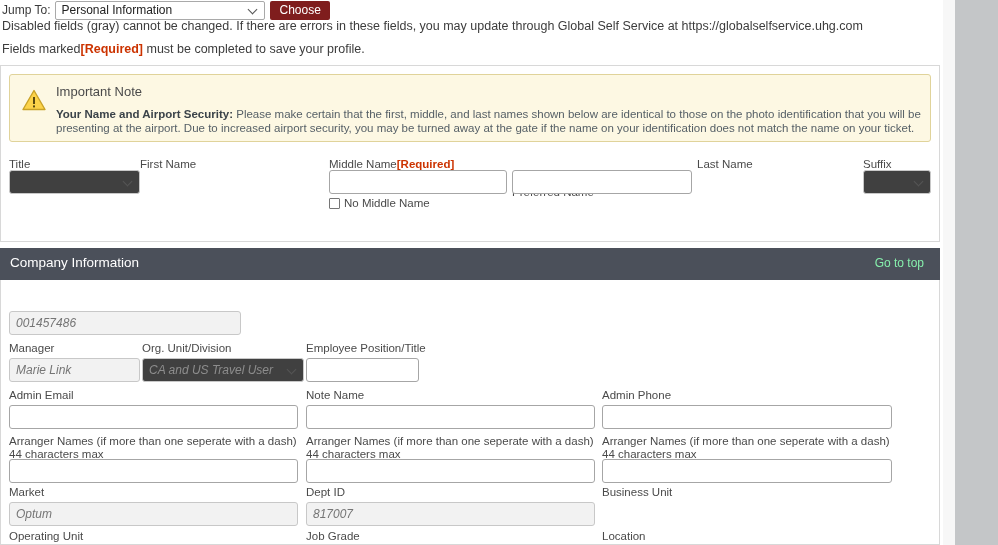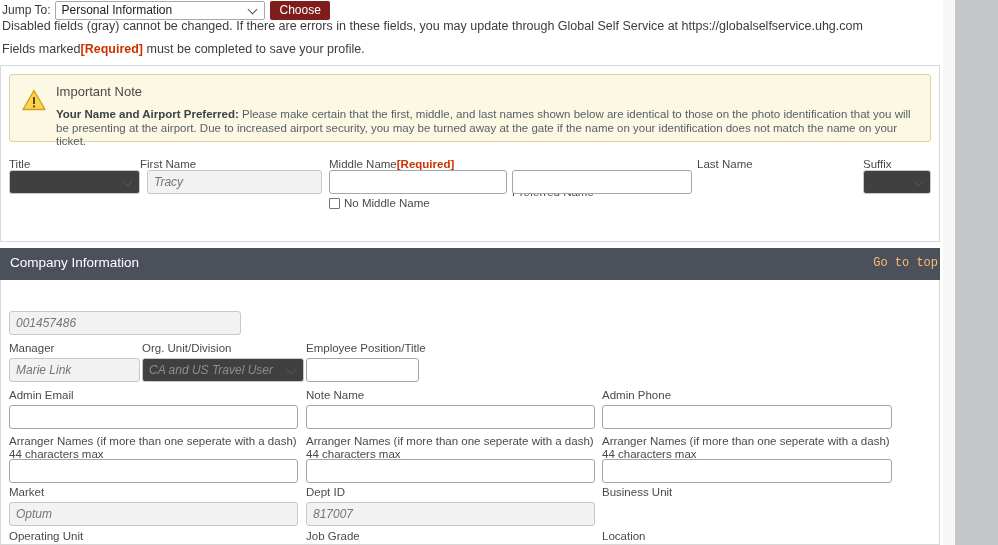--- a/index.html
+++ b/index.html
@@ -234,25 +234,24 @@
     box-sizing: border-box;
   }
   .sec-title {
     position: absolute;
     left: 10px; top: 7px;
     font-size: 13.5px;
     color: #ffffff;
   }
   .goto-top {
     position: absolute;
-    right: 2px; top: 8px;
-    font-size: 12px;
-    color: #fdba74;
+    right: 16px; top: 8px;
+    font-size: 12px;
+    color: #86efac;
     cursor: pointer;
-    font-family: Liberation Mono, monospace;
   }
   .card-company {
     top: 280px;
     height: 265px;
     border-top: none;
   }
 </style>
 </head>
 <body>
 
@@ -275,37 +274,36 @@
   <div class="card card-personal">
 
     <div class="note">
       <svg class="note-icon" viewBox="0 0 24 22">
         <path d="M12 1.5 L23 20.5 L1 20.5 Z" fill="#fcd34a" stroke="#c9a227" stroke-width="1.4" stroke-linejoin="round"></path>
         <rect x="11" y="8" width="2" height="7" fill="#5a4a10"></rect>
         <rect x="11" y="16.4" width="2" height="2" fill="#5a4a10"></rect>
       </svg>
       <div class="note-title">Important Note</div>
       <div class="note-body">
-        <b>Your Name and Airport Preferred:</b><span> Please make certain that the first, middle, and last names shown below are identical to those on the photo identification that you will be presenting at the airport. Due to increased airport security, you may be turned away at the gate if the name on your identification does not match the name on your ticket.</span>
+        <b>Your Name and Airport Security:</b><span> Please make certain that the first, middle, and last names shown below are identical to those on the photo identification that you will be presenting at the airport. Due to increased airport security, you may be turned away at the gate if the name on your identification does not match the name on your ticket.</span>
       </div>
     </div>
 
     <div class="fld-label" style="left:8px;  top:92px;">Title</div>
     <div class="fld-label" style="left:139px;top:92px;">First Name</div>
     <div class="fld-label" style="left:328px;top:92px;"><span>Middle Name</span><span class="req-tag">[Required]</span></div>
     <div class="fld-label" style="left:511px;top:92px;margin-top:28px;">Preferred Name</div>
     <div class="fld-label" style="left:696px;top:92px;">Last Name</div>
     <div class="fld-label" style="left:862px;top:92px;">Suffix</div>
 
     <div class="sel disabled" style="left:8px;top:104px;width:131px;">
       <span></span>
       <span class="caret"></span>
     </div>
 
-    <input class="inp disabled" style="left: 146px; top: 104px; width: 175px;" placeholder="Tracy">
 
     <input class="inp" style="left: 328px; top: 104px; width: 178px;" value="">
 
     <div class="chk-row" style="left:328px;top:131px;">
       <span class="chk-box"></span>
       <span>No Middle Name</span>
     </div>
 
     <input class="inp" style="left: 511px; top: 104px; width: 180px;" value="">
 

